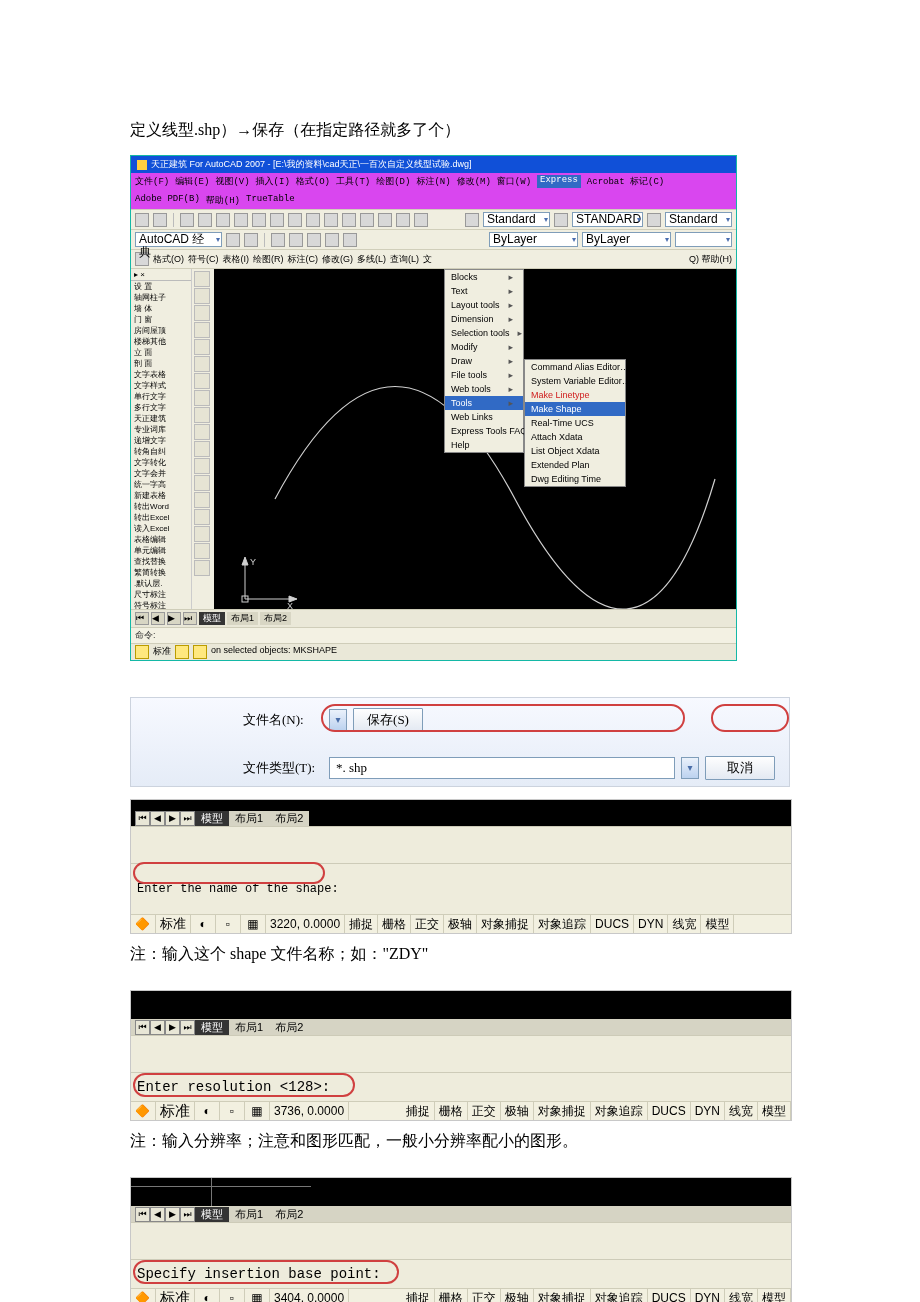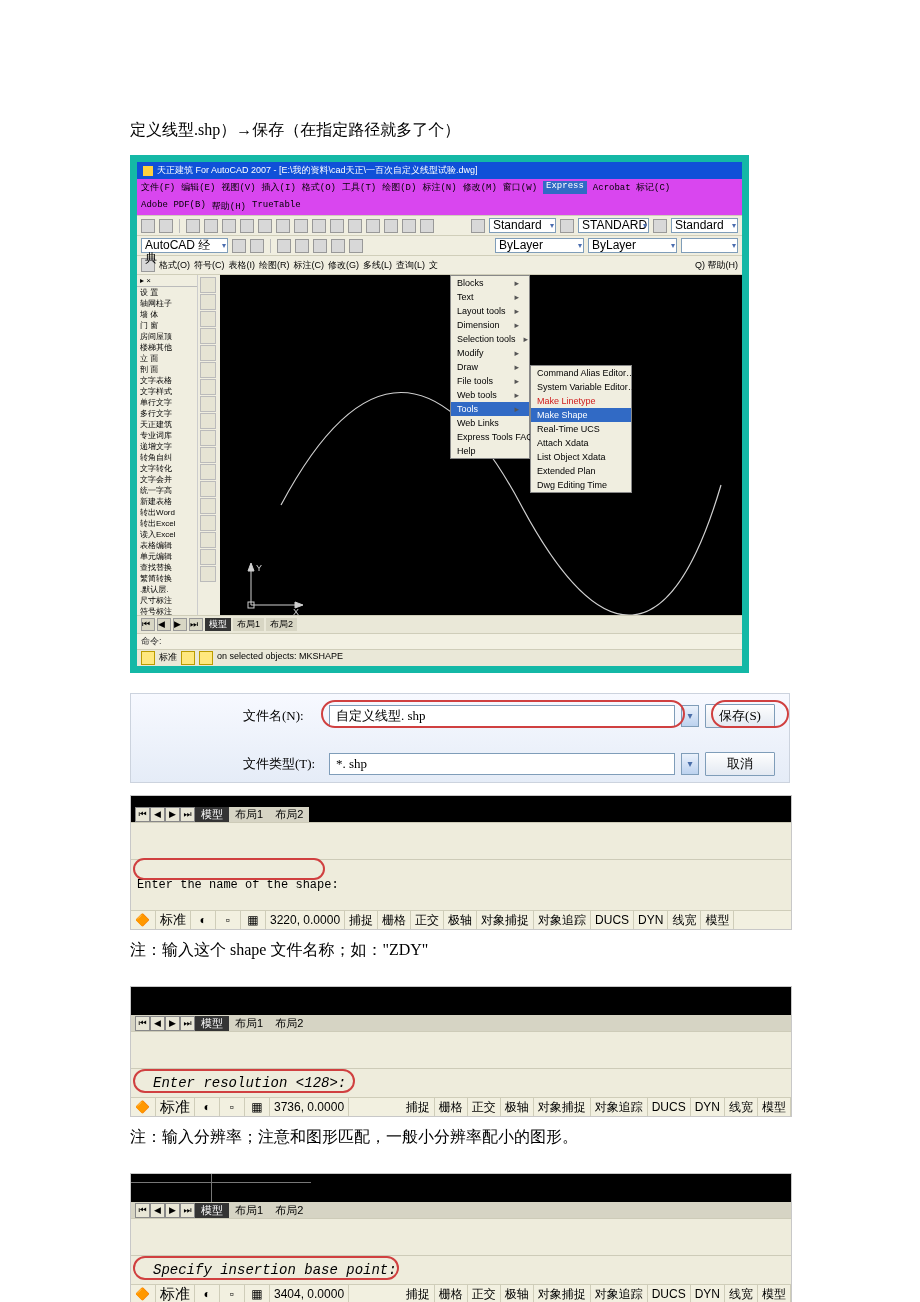--- a/index.html
+++ b/index.html
@@ -13,22 +13,22 @@
     color: #000;
   }
   .doc-line { margin: 0 0 14px 0; }
 
   
   .shot1 {
     width: 605px;
     font-family: Tahoma, Arial, sans-serif;
     font-size: 9px;
     color: #000;
-    margin-bottom: 20px;
-    border: 7px solid #14b8a6;
+    margin-bottom: 36px;
+    border: 1px solid #14b8a6;
   }
   .titlebar {
     background: #1050d8;
     color: #fff;
     padding: 2px 6px;
     display: flex;
     align-items: center;
     gap: 4px;
   }
   .titlebar .ico { width: 10px; height: 10px; background: #ffd040; display: inline-block; }
@@ -158,21 +158,21 @@
     display:flex; align-items:center; height:18px;
   }
   .strip .statusbar .seg {
     border-right:1px solid #cfcdb9; padding:0 4px; height:100%;
     display:flex; align-items:center; white-space:nowrap;
   }
   .strip .statusbar .seg.icon { width:16px; justify-content:center; }
   .strip .statusbar .seg.std { font-size:13px; }
 
   .shot4 .tabs, .shot5 .tabs { background:#d6d4c4; }
-  .shot4 .band.cmd, .shot5 .band.cmd { padding:6px 22px;font-style:italic; }
+  .shot4 .band.cmd, .shot5 .band.cmd { padding:6px 6px; }
 
   .note { margin: 10px 0 25px 0; font-size:16px; }
 </style>
 </head>
 <body>
 
 <p class="doc-line">定义线型.shp）→保存（在指定路径就多了个）</p>
 
 <div class="shot1">
   <div class="titlebar">
@@ -433,21 +433,20 @@
     <span class="sicon"></span>
     <span class="stext">on selected objects: MKSHAPE</span>
   </div>
 </div>
 
 <div class="shot2" style="position:relative;">
   <div class="leftspace"></div>
   <div class="rows">
     <div class="row">
       <span class="lab">文件名(N):</span>
-      <span class="field">自定义线型. shp</span>
       <span class="drop">▾</span>
       <span class="btn">保存(S)</span>
     </div>
     <div class="row">
       <span class="lab">文件类型(T):</span>
       <span class="field">*. shp</span>
       <span class="drop">▾</span>
       <span class="btn">取消</span>
     </div>
   </div>

